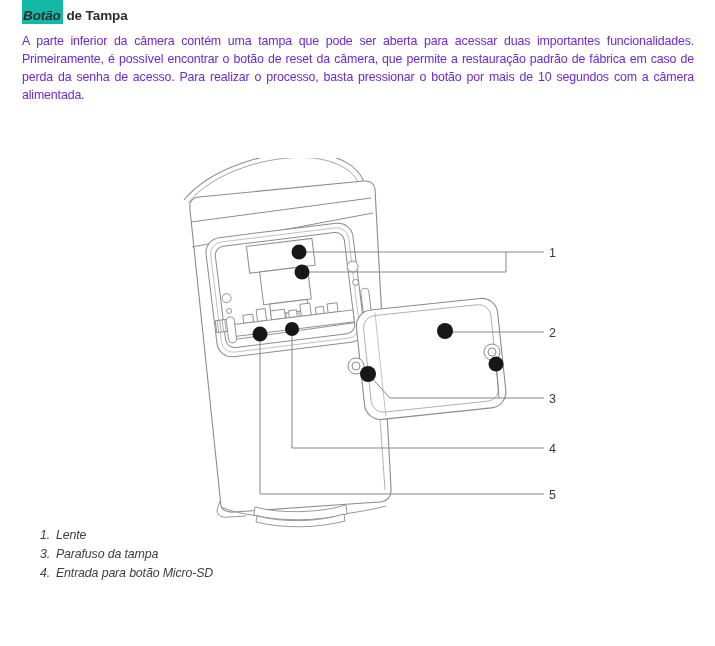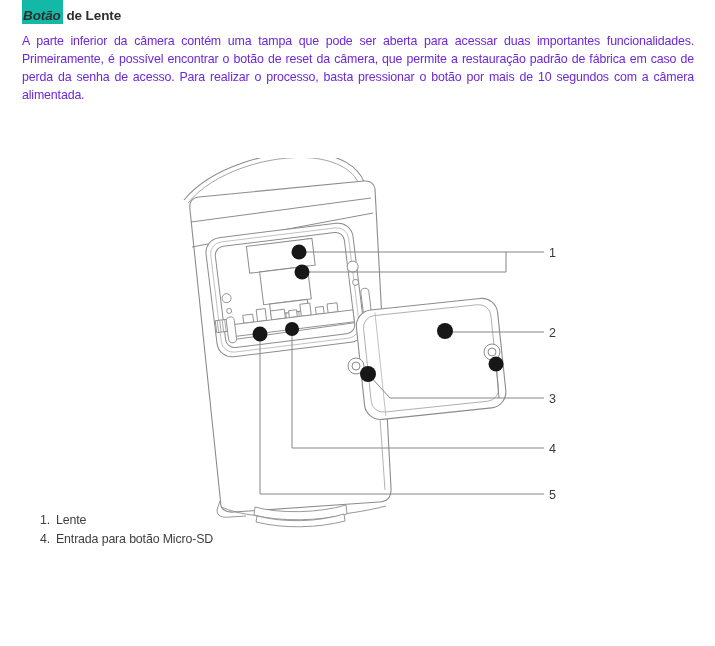--- a/index.html
+++ b/index.html
@@ -12,34 +12,34 @@
     font-size:13.5px;font-weight:bold;color:#2e2e2e;margin:0 0 9px 0;
     letter-spacing:-0.1px;
   }
   .doc-title .hl{background:#14b8a6;padding:10px 2px 1px 1px;font-style:italic;}
   .para{
     font-size:12.4px;line-height:18px;text-align:justify;margin:0 0 13px 0;
     letter-spacing:-0.15px;color:#6d28d9;
   }
   .diagram-wrap{position:absolute;left:150px;top:158px;width:430px;height:385px;}
   .legend{
-    position:absolute;left:40px;top:511px;margin:0;padding:0;list-style:none;
-    font-size:12.4px;line-height:19.2px;letter-spacing:-0.15px;color:#3f3f3f;
+    position:absolute;left:40px;top:526px;margin:0;padding:0;list-style:none;
+    font-size:12.4px;line-height:19.2px;letter-spacing:-0.15px;color:#3f3f3f;font-style:italic;
   }
   .legend .num{display:inline-block;min-width:14px;}
   .legend .lbl{margin-left:2px;}
   svg text.callout-num{
     font-family:"Liberation Sans",sans-serif;font-size:12.5px;fill:#3a3a3a;
   }
 </style>
 </head>
 <body>
 
 <div class="content">
-  <h2 class="doc-title"><span class="hl">Botão</span><span> de Lente</span></h2>
+  <h2 class="doc-title"><span class="hl">Botão</span><span> de Tampa</span></h2>
   <p class="para">A parte inferior da câmera contém uma tampa que pode ser aberta para acessar duas importantes funcionalidades. Primeiramente, é possível encontrar o botão de reset da câmera, que permite a restauração padrão de fábrica em caso de perda da senha de acesso. Para realizar o processo, basta pressionar o botão por mais de 10 segundos com a câmera alimentada.</p>
 </div>
 
 <div class="diagram-wrap">
 <svg width="430" height="385" viewBox="0 0 430 385">
 
   <g fill="none" stroke="#8c8c8c" stroke-width="1.1">
     <path d="M 34 42 C 60 10 120 -9 165 -5 C 190 -2 208 8 214 24"></path>
     <path d="M 38 45 C 62 15 118 -4 163 0 C 187 3 203 12 209 26" stroke-width="0.8"></path>
   </g>
@@ -135,14 +135,15 @@
     <text class="callout-num" x="399" y="179">2</text>
     <text class="callout-num" x="399" y="245">3</text>
     <text class="callout-num" x="399" y="295">4</text>
     <text class="callout-num" x="399" y="341">5</text>
   </g>
 </svg>
 </div>
 
 <ol class="legend">
   <li><span class="num">1.</span><span class="lbl">Lente</span></li>
+  <li><span class="num">3.</span><span class="lbl">Parafuso da tampa</span></li>
   <li><span class="num">4.</span><span class="lbl">Entrada para botão Micro-SD</span></li>
 </ol>
 
 </body></html>

